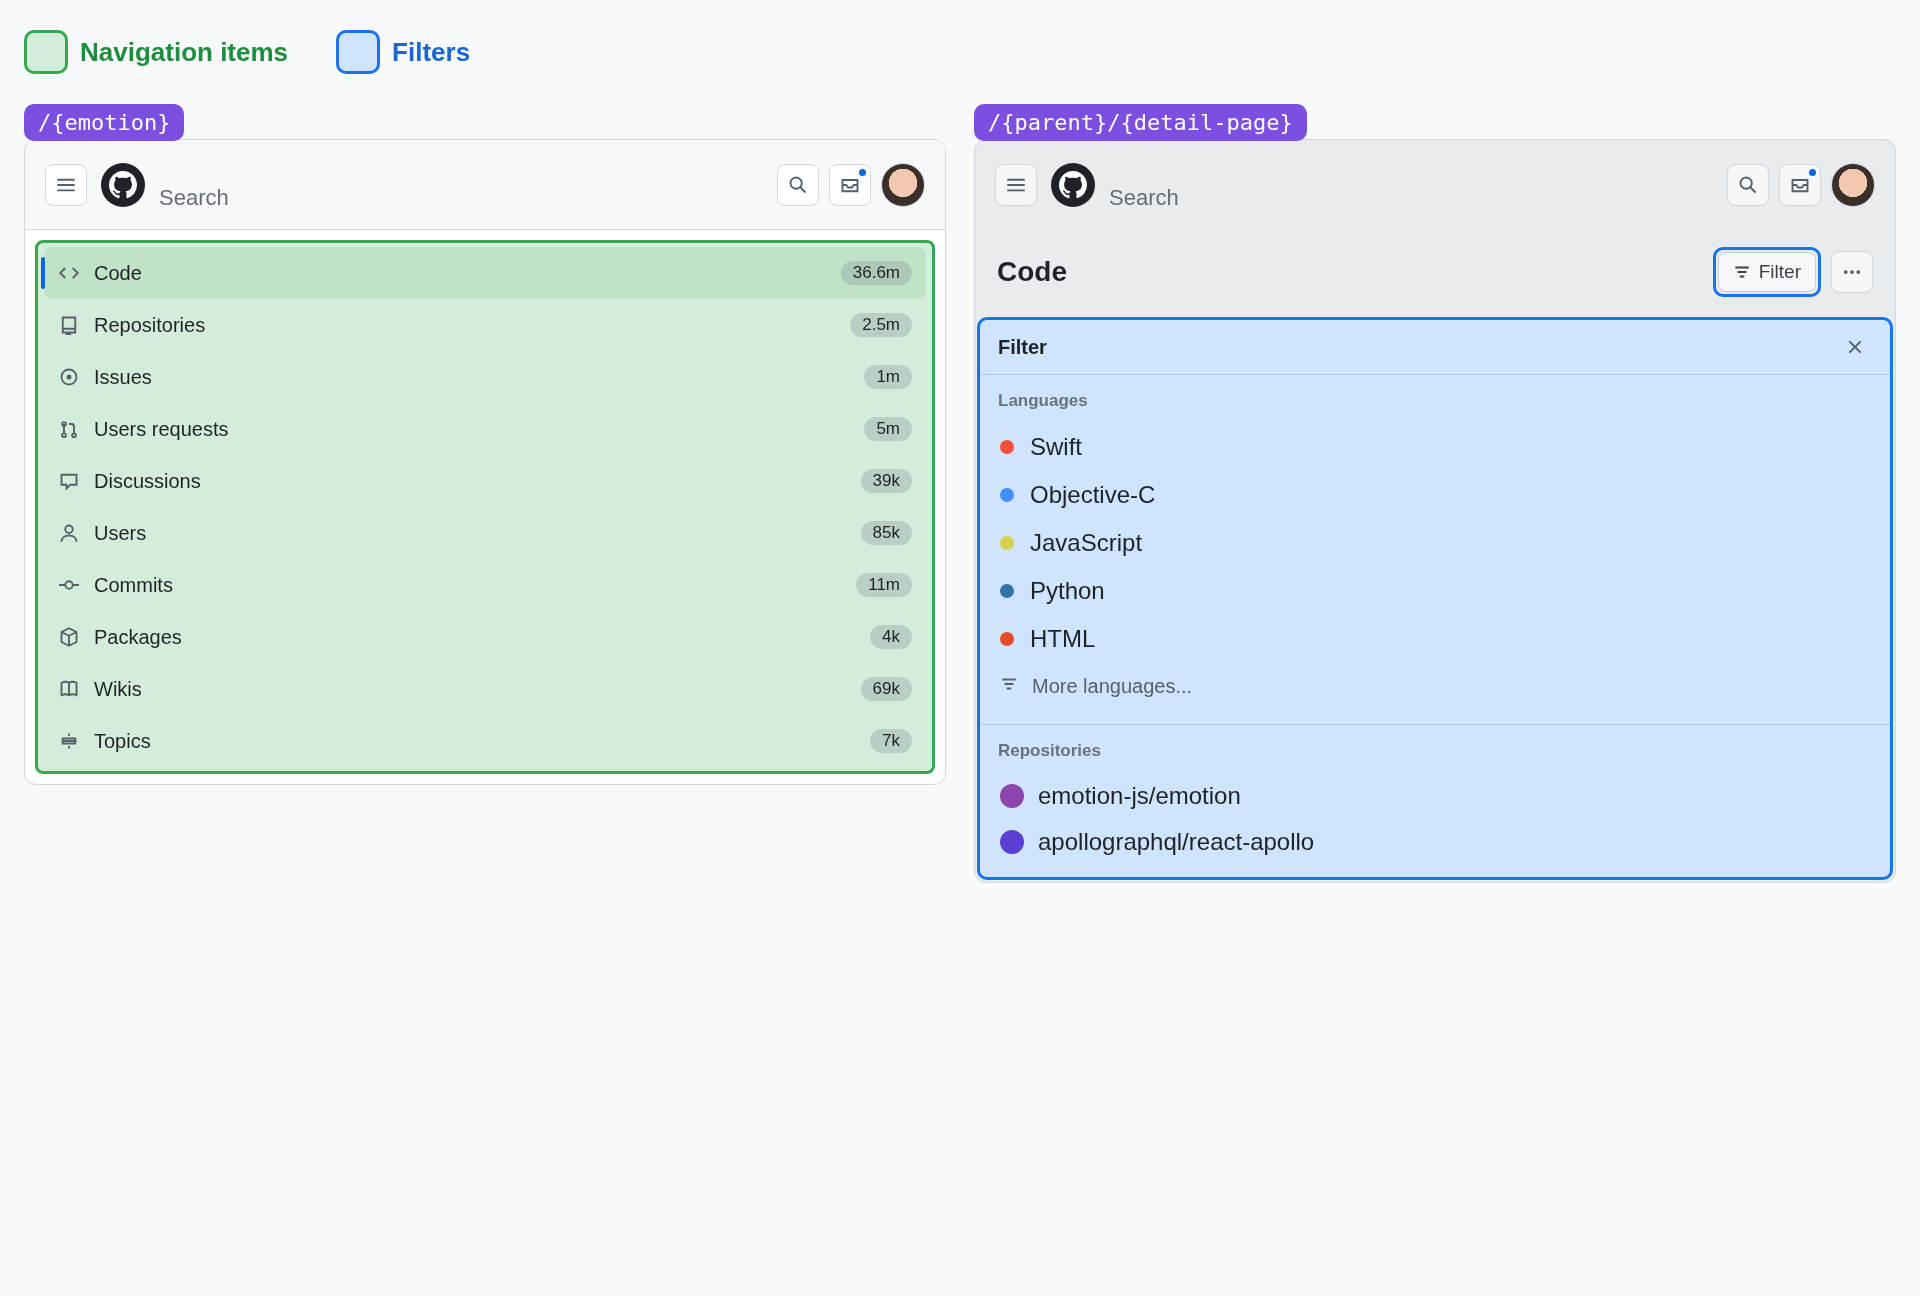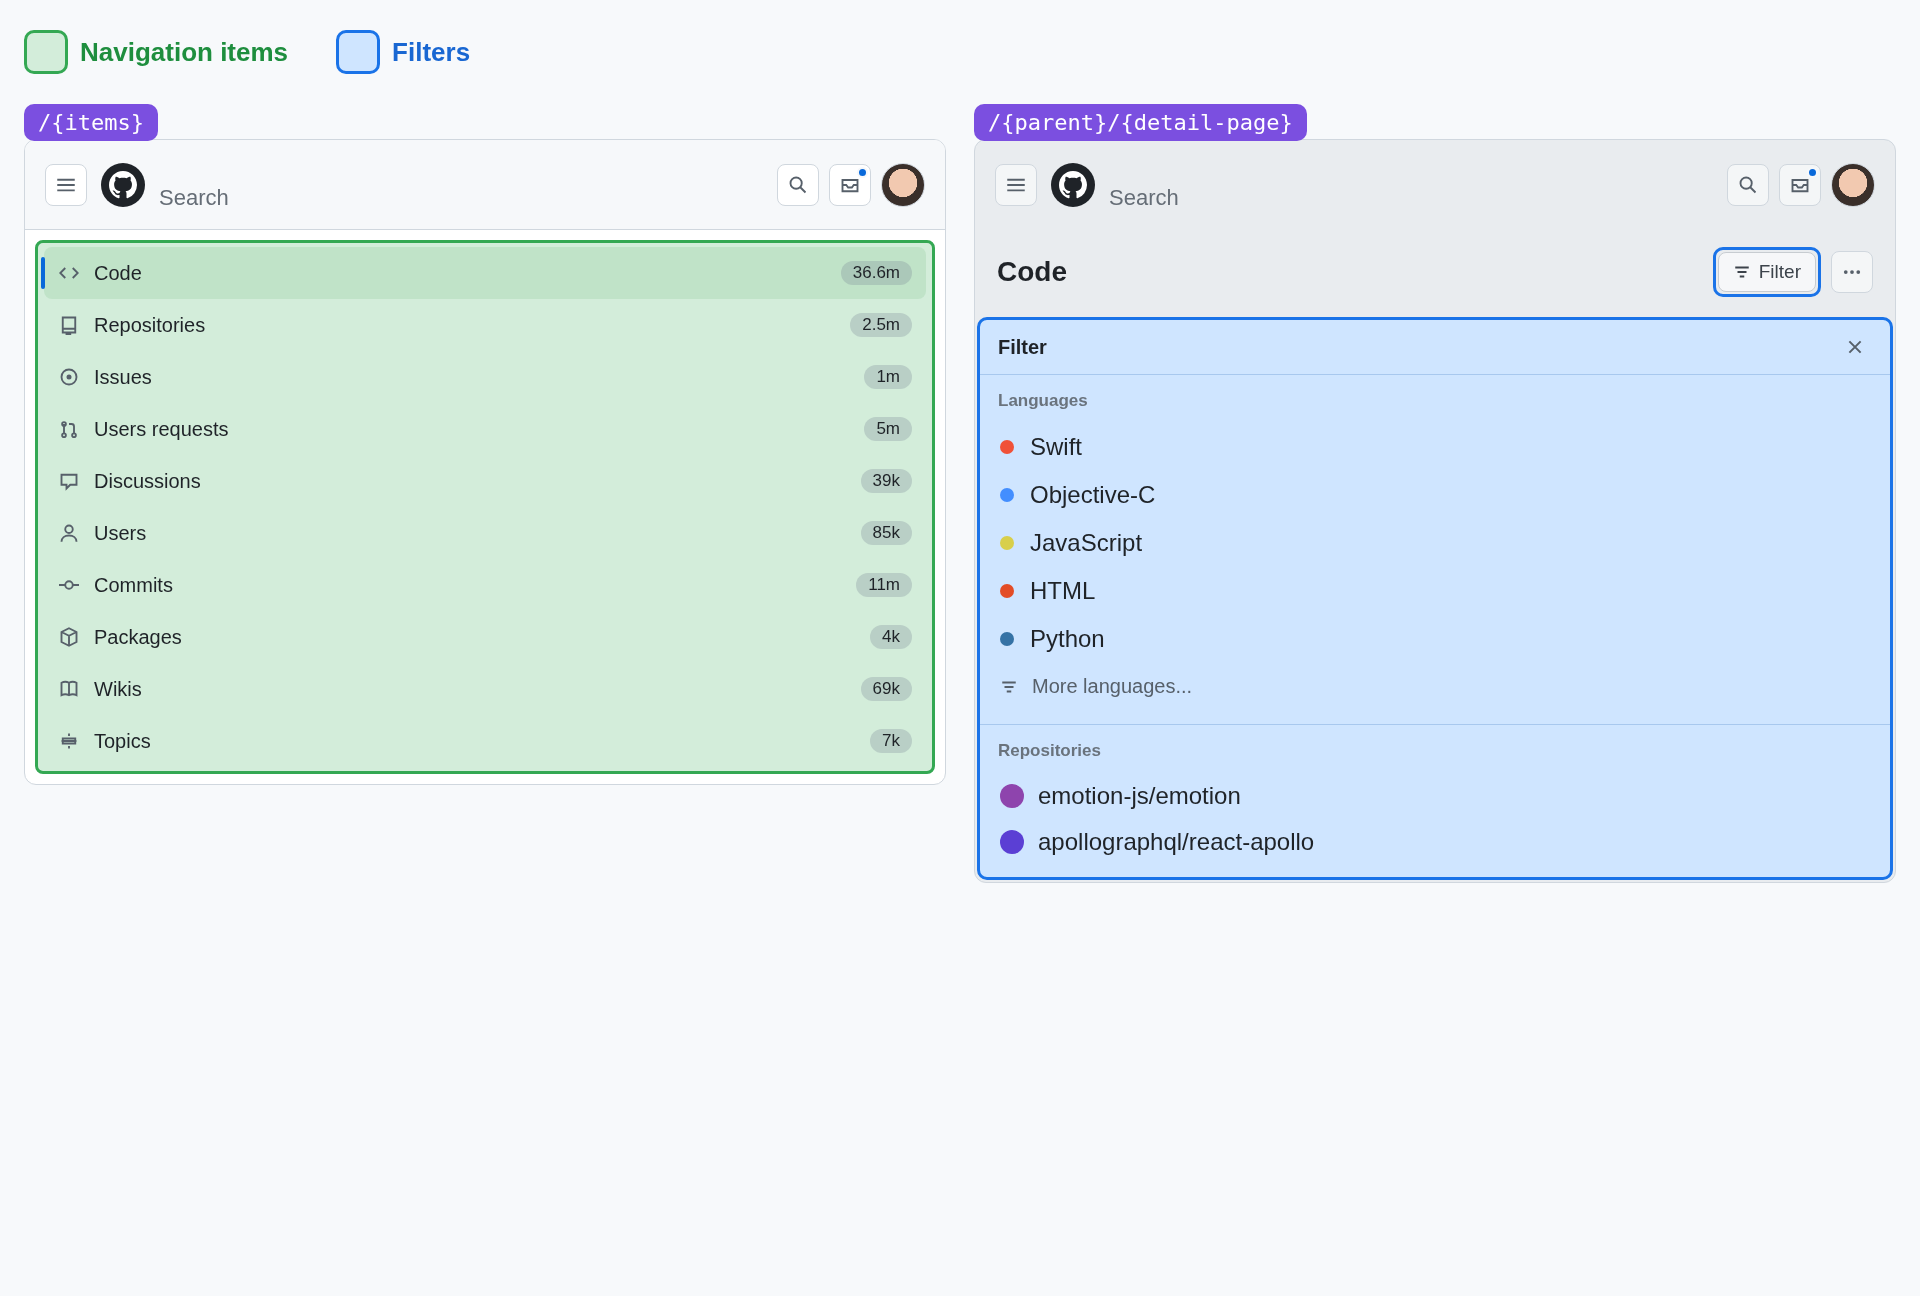--- a/index.html
+++ b/index.html
@@ -108,21 +108,21 @@
 
 .sheet-frame { border: 3px solid #1a73e8; background: #cfe5ff; border-radius: 10px; margin: 0 2px 2px; }
 .sheet-head { display:flex; align-items:center; justify-content:space-between; padding: 14px 18px; border-bottom: 1px solid #a8c8ee; }
 .sheet-title { font-weight: 600; font-size: 20px; }
 .close-x { font-size: 22px; color:#57606a; cursor:pointer; padding:4px 8px; }
 .sheet-body { padding: 16px 18px 12px; }
 .group-label { color: #6a737d; font-weight: 600; font-size: 17px; margin-bottom: 12px; }
 .filter-row { display:flex; align-items:center; gap:16px; padding: 10px 2px; cursor:pointer; }
 .lang-dot { width: 14px; height: 14px; border-radius: 50%; }
 .filter-label { font-size: 24px; }
-.more-row { display:flex; align-items:center; gap: 14px; padding: 12px 2px; color:#57606a; cursor:pointer; }
+.more-row { display:flex; gap: 14px; padding: 12px 2px; color:#57606a; cursor:pointer; }
 .hr { border:0; border-top:1px solid #a8c8ee; margin: 14px -18px 16px; }
 .repo-row { display:flex; align-items:center; gap:14px; padding: 9px 2px; cursor:pointer; }
 .repo-avatar { width: 24px; height: 24px; border-radius: 50%; }
 
 svg { display:block; }
 </style>
 </head>
 <body>
 
 <div class="legend">
@@ -132,21 +132,21 @@
   </div>
   <div class="legend-item">
     <div class="legend-swatch swatch-blue"></div>
     <span class="legend-filter">Filters</span>
   </div>
 </div>
 
 <div class="cols">
 
 <div class="col">
-  <span class="route-tag">/{items}</span>
+  <span class="route-tag">/{emotion}</span>
   <div class="panel">
     <div class="topbar">
       <div class="icon-btn">
         <svg width="20" height="20" viewBox="0 0 16 16">
               <path fill="currentColor" d="M1 3h14v1.5H1zM1 7.25h14v1.5H1zM1 11.5h14V13H1z"></path>
             </svg>
       </div>
       <div class="logo">
         <svg width="28" height="28" viewBox="0 0 16 16">
               <path fill="#fff" d="M8 0C3.58 0 0 3.58 0 8c0 3.54 2.29 6.53 5.47 7.59.4.07.55-.17.55-.38 0-.19-.01-.82-.01-1.49-2.01.37-2.53-.49-2.69-.94-.09-.23-.48-.94-.82-1.13-.28-.15-.68-.52-.01-.53.63-.01 1.08.58 1.23.82.72 1.21 1.87.87 2.33.66.07-.52.28-.87.51-1.07-1.78-.2-3.64-.89-3.64-3.95 0-.87.31-1.59.82-2.15-.08-.2-.36-1.02.08-2.12 0 0 .67-.21 2.2.82.64-.18 1.32-.27 2-.27s1.36.09 2 .27c1.53-1.04 2.2-.82 2.2-.82.44 1.1.16 1.92.08 2.12.51.56.82 1.27.82 2.15 0 3.07-1.87 3.75-3.65 3.95.29.25.54.73.54 1.48 0 1.07-.01 1.93-.01 2.2 0 .21.15.46.55.38A8.013 8.013 0 0016 8c0-4.42-3.58-8-8-8z"></path>
@@ -336,26 +336,26 @@
         </div>
         <div class="filter-row">
           <span class="lang-dot" style="background:#438eff"></span>
           <span class="filter-label">Objective-C</span>
         </div>
         <div class="filter-row">
           <span class="lang-dot" style="background:#d8cf4b"></span>
           <span class="filter-label">JavaScript</span>
         </div>
         <div class="filter-row">
+          <span class="lang-dot" style="background:#3572A5"></span>
+          <span class="filter-label">Python</span>
+        </div>
+        <div class="filter-row">
           <span class="lang-dot" style="background:#e34c26"></span>
           <span class="filter-label">HTML</span>
-        </div>
-        <div class="filter-row">
-          <span class="lang-dot" style="background:#3572A5"></span>
-          <span class="filter-label">Python</span>
         </div>
 
         <div class="more-row">
           <svg width="18" height="18" viewBox="0 0 16 16">
                 <path stroke="currentColor" stroke-width="1.6" d="M2 4h12M4 8h8M6 12h4"></path>
               </svg>
           <span>More languages...</span>
         </div>
 
         <hr class="hr">

